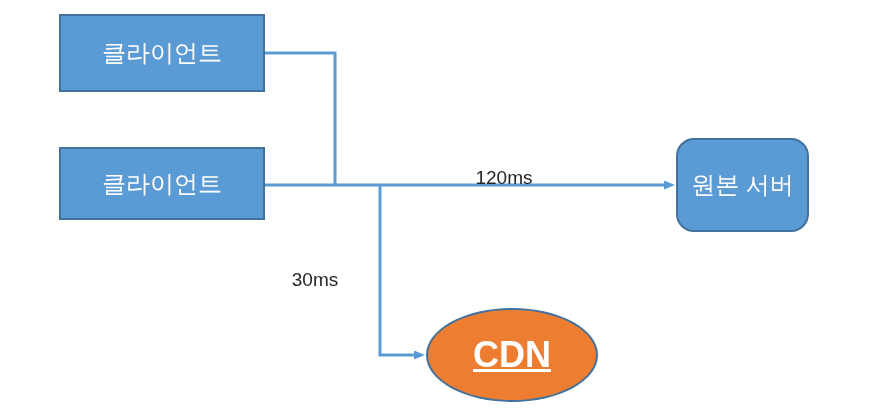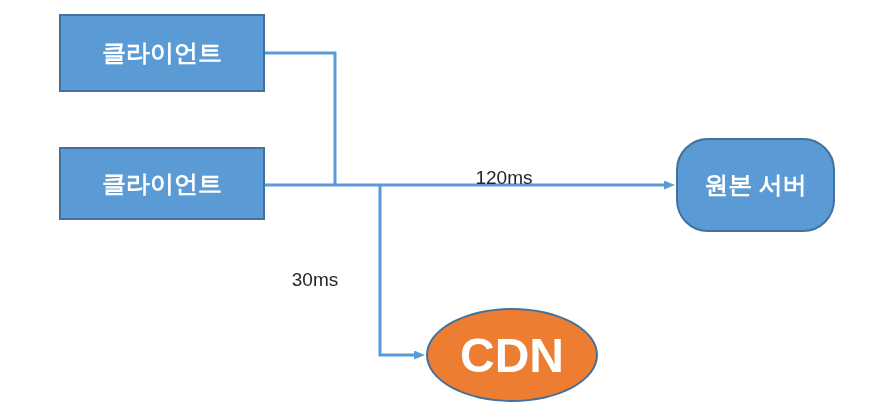--- a/index.html
+++ b/index.html
@@ -36,43 +36,43 @@
   }
   svg.connectors marker path { fill: var(--connector); }
 
   .node {
     position: absolute;
     display: flex;
     align-items: center;
     justify-content: center;
     color: #ffffff;
     text-align: center;
-    font-weight: bold;
   }
   .node-rect {
     background: var(--node-blue);
     border: 2px solid var(--node-blue-border);
     font-size: 24px;
   }
   .node-client1 { left: 59px; top: 14px;  width: 206px; height: 78px; }
   .node-client2 { left: 59px; top: 147px; width: 206px; height: 73px; }
   .node-origin {
-    left: 676px; top: 138px; width: 159px; height: 94px;
+    left: 676px; top: 138px; width: 133px; height: 94px;
     background: var(--node-blue);
     border: 2px solid var(--node-blue-border);
-    border-radius: 32px;
+    border-radius: 18px;
     font-size: 24px;
   }
   .node-cdn {
     left: 426px; top: 308px; width: 172px; height: 94px;
     background: var(--node-orange);
     border: 2px solid var(--node-orange-border);
     border-radius: 50%;
-    font-size: 48px;
+    font-size: 36px;
     font-weight: bold;
+    text-decoration: underline;
   }
 
   .edge-label {
     position: absolute;
     color: var(--label-color);
     font-size: 19px;
     text-align: center;
     margin-top: 12px;
   }
   .label-origin { left: 459px; top: 155px; width: 90px; }

